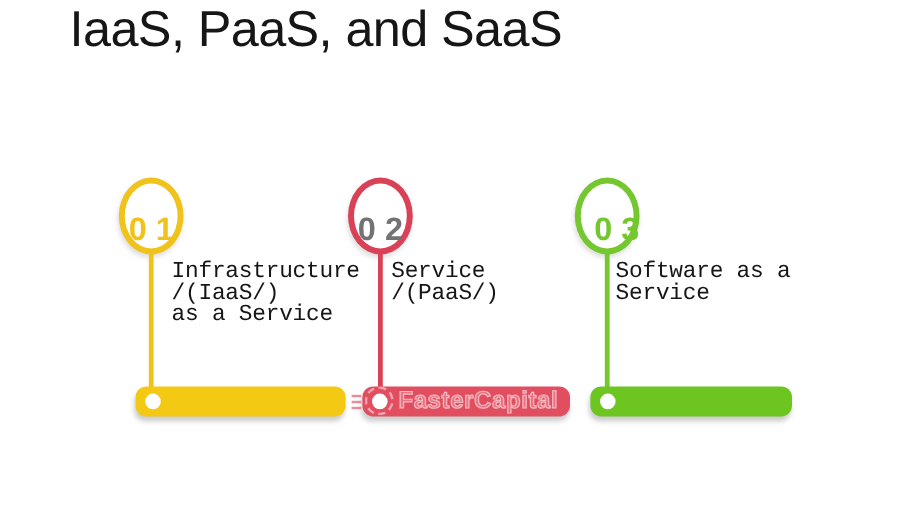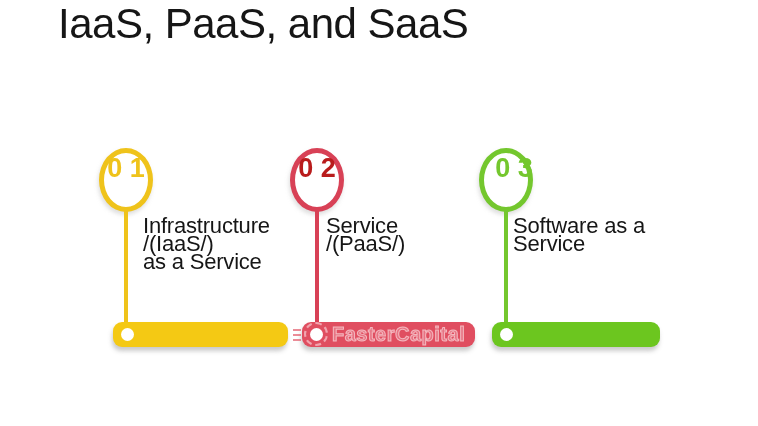--- a/index.html
+++ b/index.html
@@ -39,55 +39,56 @@
   .circle {
     position: absolute;
     left: 1px;
     top: 3px;
     width: 54px;
     height: 64px;
     box-sizing: border-box;
     border-radius: 50%;
     background: #ffffff;
     display: flex;
-    align-items: flex-start;
+    align-items: flex-end;
     justify-content: center;
     box-shadow: -1px 3px 4px rgba(160,160,160,0.35);
   }
   .circle span {
     font-size: 27px;
     font-weight: 700;
     letter-spacing: 0px;
     white-space: pre;
   }
   .item1 .circle { border: 5px solid #EFC31B; }
   .item1 .circle span { color: #EFC31B; }
   .item2 .circle { border: 5px solid #D84156; }
-  .item2 .circle span { color: #b91c1c; }
+  .item2 .circle span { color: #737373; }
   .item3 .circle { border: 5px solid #74C72E; }
   .item3 .circle span { color: #74C72E; margin-left: 16px; }
 
   .vline {
     position: absolute;
     left: 26px;
     top: 66px;
     width: 4px;
     height: 114px;
   }
   .item1 .vline { background: #EFC31B; }
   .item2 .vline { background: #D84156; }
   .item3 .vline { background: #74C72E; }
 
   .label {
     position: absolute;
     top: 72px;
-    font-size: 22px;
+    font-size: 19px;
     line-height: 18px;
     color: #161616;
     letter-spacing: -0.2px;
+    font-family: Liberation Mono, monospace;
   }
   .item1 .label { left: 45px; }
   .item2 .label { left: 37px; }
   .item3 .label { left: 35px; }
 
   .bar {
     position: absolute;
     top: 177px;
     height: 25px;
     border-radius: 9px;

